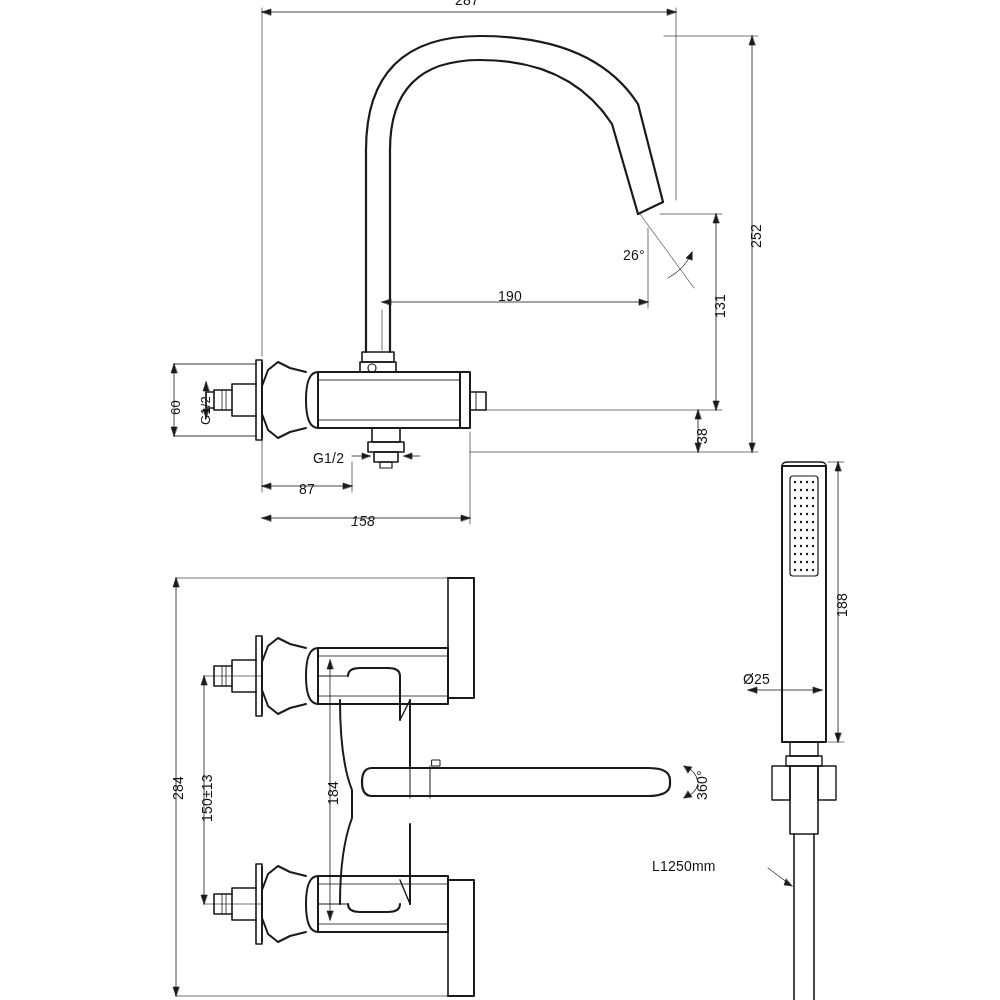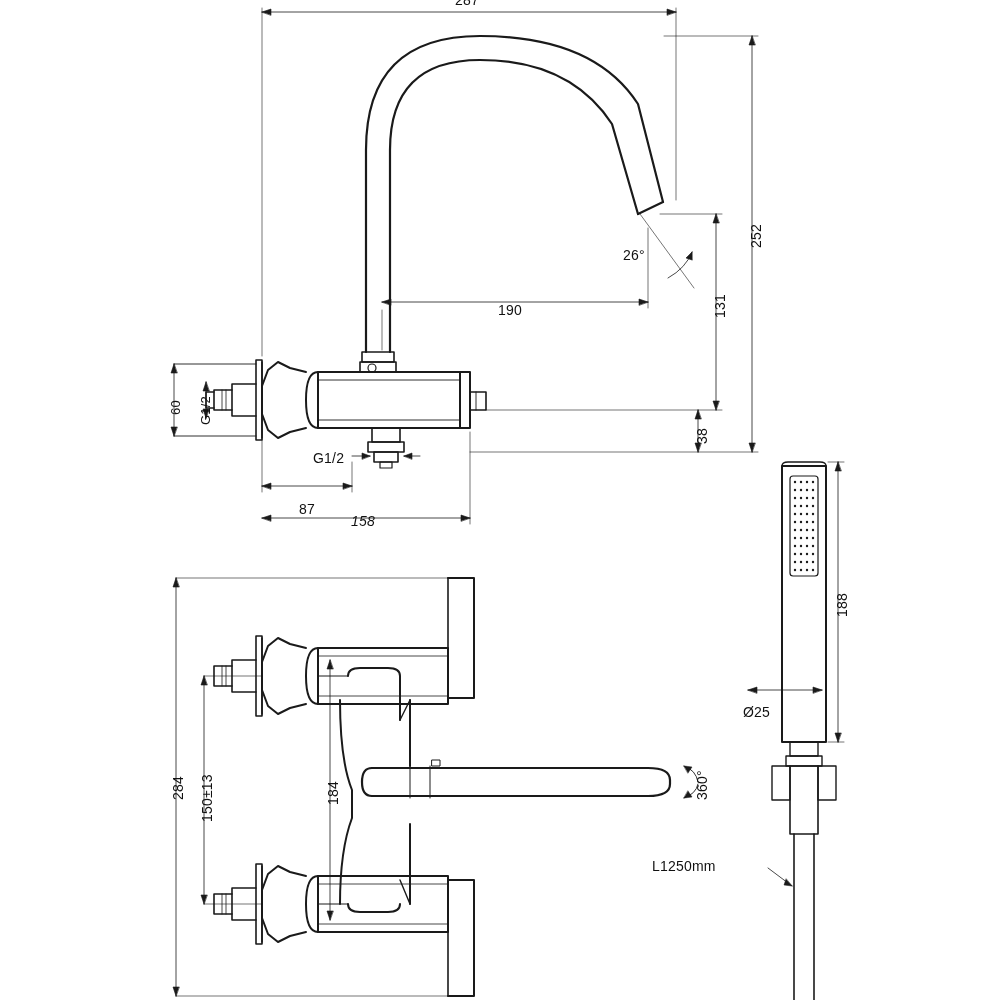--- a/index.html
+++ b/index.html
@@ -288,47 +288,47 @@
           <circle cx="801" cy="570" r="1.2"></circle>
           <circle cx="807" cy="570" r="1.2"></circle>
           <circle cx="813" cy="570" r="1.2"></circle>
       </g>
 
     </g>
   </svg>
 
   <div class="dim-label" style="left:455px; top:-8px;">287</div>
 
-  <div class="dim-label" style="left:498px; top:288px;margin-top:14px;">190</div>
+  <div class="dim-label" style="left:498px; top:288px;">190</div>
 
   <div class="dim-label" style="left:623px; top:247px;">26°</div>
 
   <div class="dim-label rot90" style="left:748px; top:248px;">252</div>
 
   <div class="dim-label rot90" style="left:712px; top:318px;">131</div>
 
   <div class="dim-label rot90" style="left:694px; top:444px;">38</div>
 
   <div class="dim-label rot90 small" style="left:168px; top:415px;">60</div>
 
   <div class="dim-label rot90 small" style="left:198px; top:425px;">G1/2</div>
 
   <div class="dim-label" style="left:313px; top:450px;">G1/2</div>
 
-  <div class="dim-label" style="left:299px; top:501px;">87</div>
+  <div class="dim-label" style="left:299px; top:481px;">87</div>
 
   <div class="dim-label" style="left:351px; top:513px;font-style:italic;">158</div>
 
   <div class="dim-label rot90" style="left:170px; top:800px;">284</div>
 
   <div class="dim-label rot90" style="left:199px; top:822px;">150±13</div>
 
   <div class="dim-label rot90" style="left:325px; top:805px;">184</div>
 
   <div class="dim-label rot90" style="left:694px; top:800px;">360°</div>
 
   <div class="dim-label rot90" style="left:834px; top:617px;">188</div>
 
-  <div class="dim-label" style="left:743px; top:671px;margin-top:33px;">Ø25</div>
+  <div class="dim-label" style="left:743px; top:671px;">Ø25</div>
 
   <div class="dim-label" style="left:652px; top:858px;">L1250mm</div>
 
 </div>
 
 </body></html>

